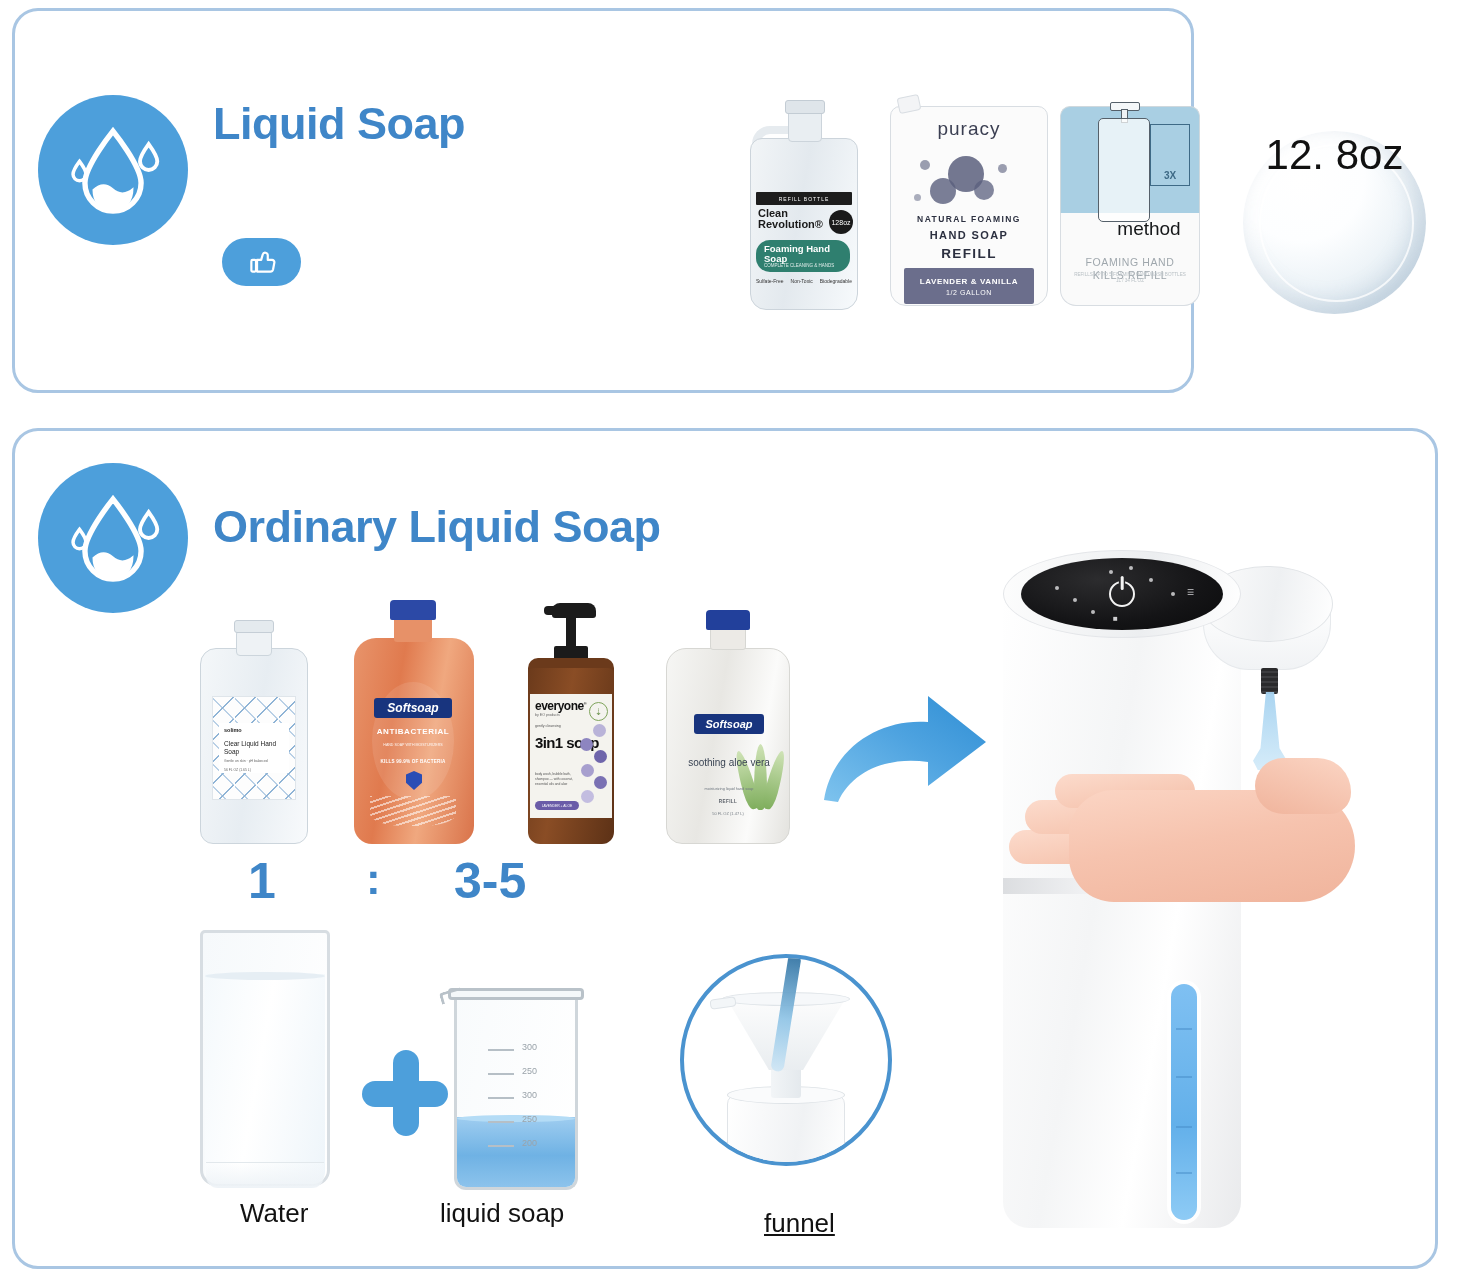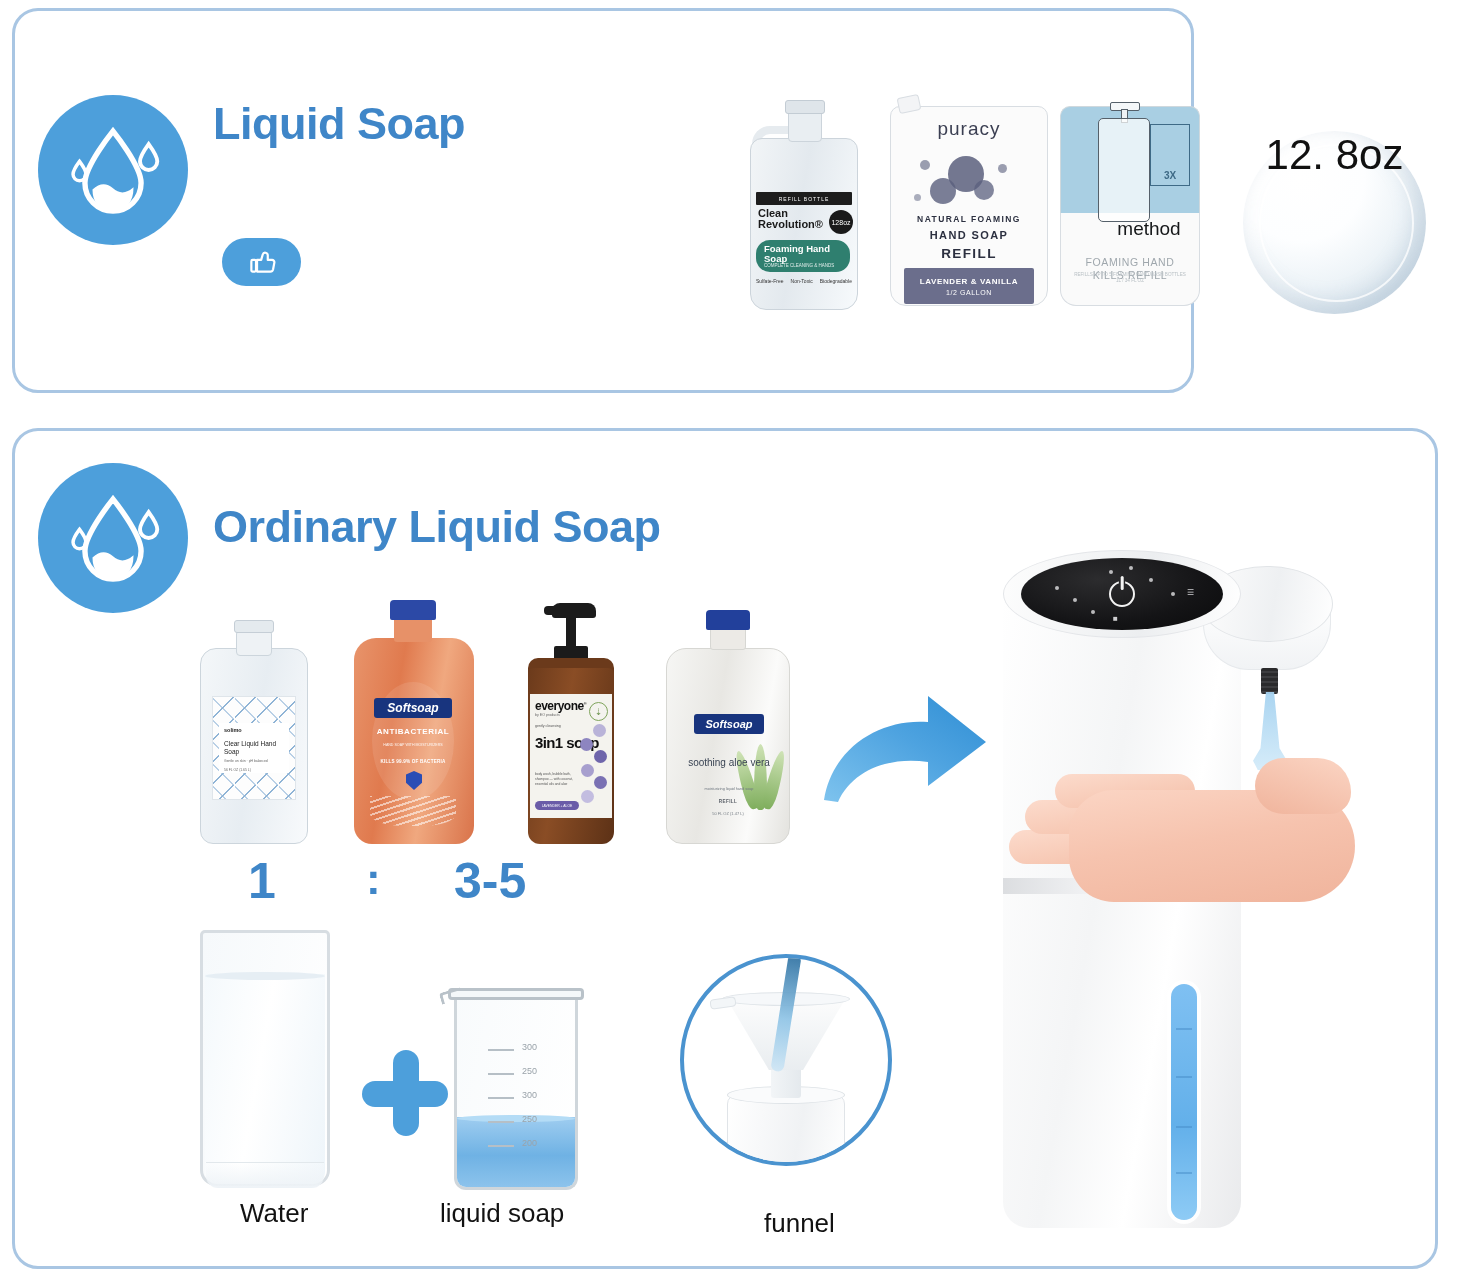--- a/index.html
+++ b/index.html
@@ -486,21 +486,21 @@
     width:118px;height:18px;border-radius:50%;
     background:#fafbfc;border:1px solid #dde2e6;
   }
 
   
   .caption{
     position:absolute; font-size:26px; color:#121212; white-space:nowrap;
   }
   #caption-water { left:240px; top:1198px; }
   #caption-soap  { left:440px; top:1198px; }
-  #caption-funnel{ left:764px; top:1208px; }
+  #caption-funnel{ left:764px; top:1208px;text-decoration:underline; }
 
   
   #arrow-to-dispenser{ position:absolute; left:818px; top:682px; width:176px; height:124px; }
   #arrow-to-dispenser svg{ width:100%; height:100%; display:block; }
 
   
   #dispenser{ position:absolute; left:995px; top:522px; width:360px; height:715px; }
   .dsp-body{
     position:absolute;left:8px;top:66px;width:238px;height:640px;
     background:linear-gradient(100deg,#ffffff 0%,#f4f5f6 42%,#ffffff 66%,#e9eaec 100%);

